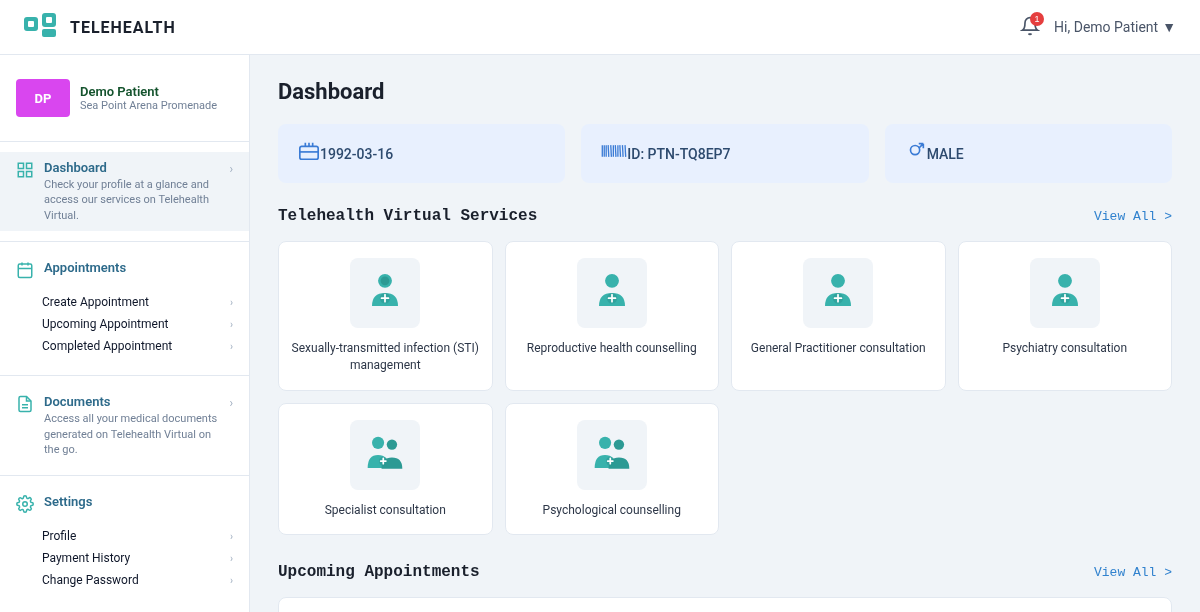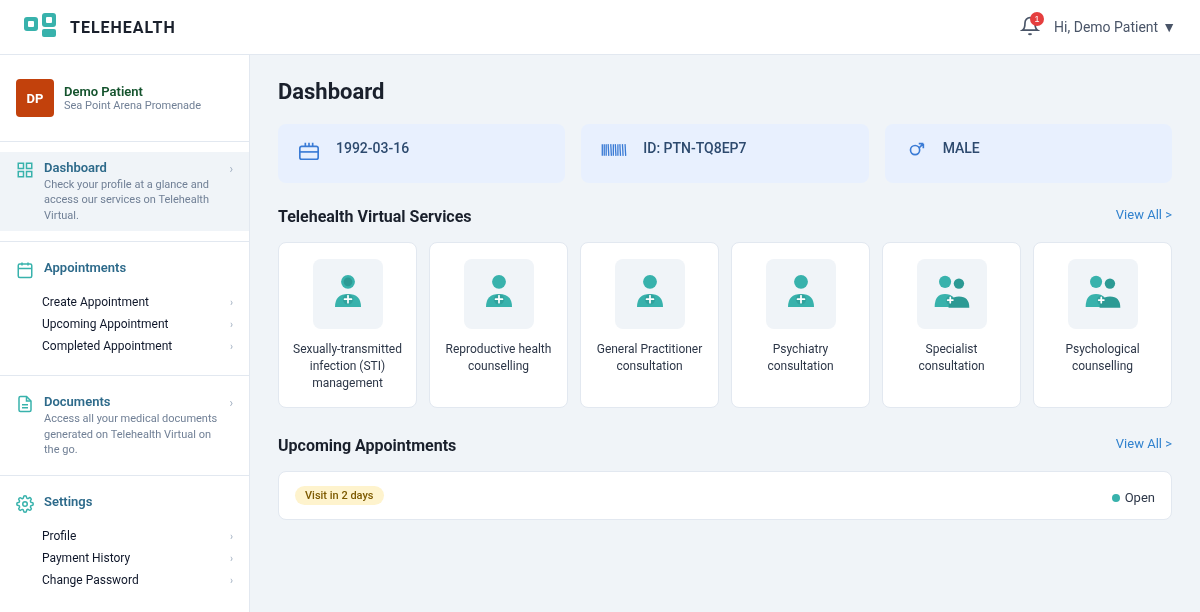--- a/index.html
+++ b/index.html
@@ -80,23 +80,23 @@
       overflow-y: auto;
       padding: 16px 0;
     }
     .user-card {
       display: flex;
       align-items: center;
       gap: 10px;
       padding: 8px 16px 20px;
     }
     .user-avatar {
-      width: 38px;
+      width: 54px;
       height: 38px;
-      background: #c2410c;
+      background: #d946ef;
       border-radius: 4px;
       color: white;
       font-size: 13px;
       font-weight: 700;
       display: flex;
       align-items: center;
       justify-content: center;
     }
     .user-info .user-name {
       font-size: 13px;
@@ -191,54 +191,57 @@
       display: grid;
       grid-template-columns: 1fr 1fr 1fr;
       gap: 16px;
       margin-bottom: 24px;
     }
     .info-card {
       background: #e8f0fe;
       border-radius: 8px;
       padding: 16px 20px;
       display: flex;
-      gap: 16px;
+      align-items: center;
+      gap: 0;
     }
     .info-card .card-icon {
       font-size: 20px;
       color: #3a7bd5;
     }
     .info-card .card-text {
       font-size: 14px;
       color: #2d4a6e;
       font-weight: 500;
     }
 
     
     .section-header {
       display: flex;
+      align-items: center;
       justify-content: space-between;
       margin-bottom: 16px;
+      font-family: Liberation Mono, monospace;
     }
     .section-title {
       font-size: 16px;
       font-weight: 700;
       color: #1a202c;
     }
     .view-all-link {
       font-size: 13px;
       color: #3182ce;
       cursor: pointer;
       text-decoration: none;
     }
 
     
     .services-grid {
       display: grid;
-      grid-template-columns: repeat(6, 1fr);
+      grid-template-columns: repeat(4, 1fr);
       gap: 12px;
       margin-bottom: 28px;
     }
     .service-card {
       background: white;
       border-radius: 8px;
       padding: 16px 10px;
       display: flex;
       flex-direction: column;
       align-items: center;

